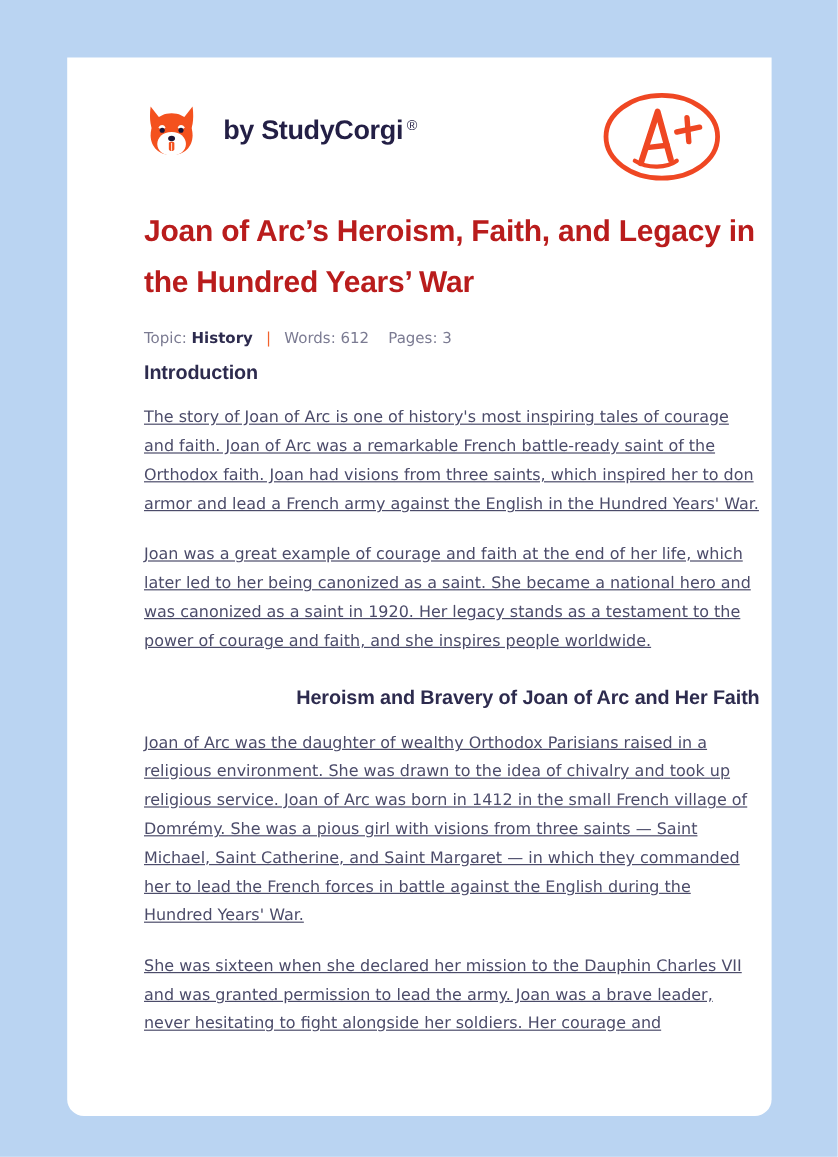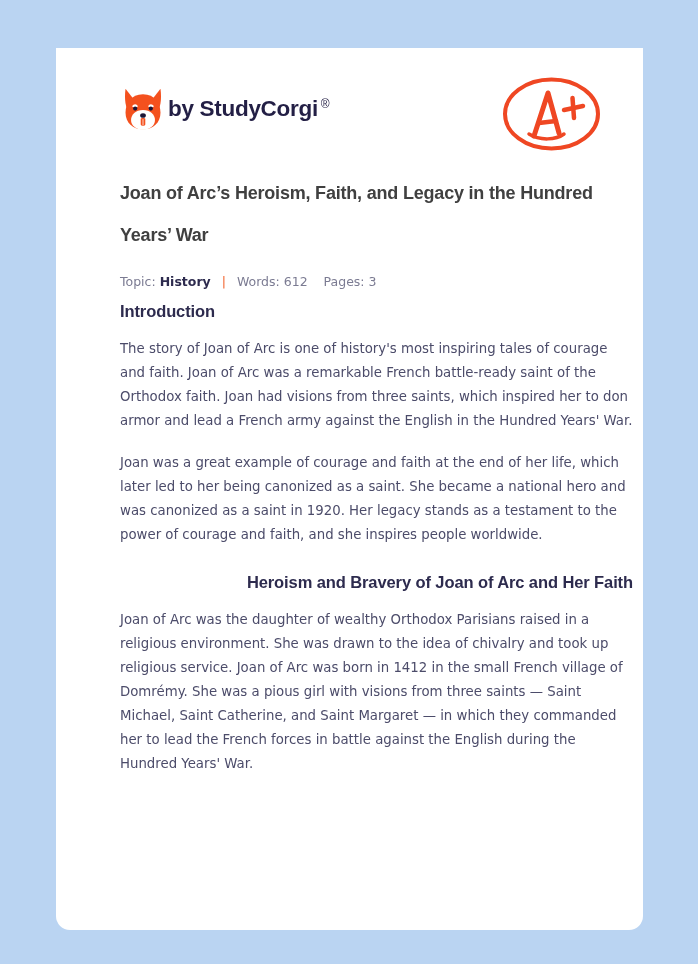--- a/index.html
+++ b/index.html
@@ -40,21 +40,21 @@
     right: 40px;
     height: 78px;
   }
 
   .brand-left {
     position: absolute;
     left: 0;
     top: 0;
     display: flex;
     align-items: center;
-    gap: 2px;
+    gap: 20px;
     height: 78px;
   }
 
   .corgi-logo {
     width: 46px;
     height: 46px;
     display: block;
   }
 
   .brand-text {
@@ -87,24 +87,24 @@
   
   .article {
     position: absolute;
     left: 64px;
     top: 124px;
     width: 513px;
   }
 
   .article-title {
     font-family: "Liberation Sans", sans-serif;
-    font-size: 18px;
+    font-size: 25px;
     line-height: 42px;
     font-weight: bold;
-    color: #404040;
+    color: #b91c1c;
     letter-spacing: -0.2px;
     margin-bottom: 18px;
   }
 
   .meta {
     font-family: "DejaVu Sans", sans-serif;
     font-size: 12.5px;
     color: #7b7b92;
     margin-bottom: 13px;
     white-space: nowrap;
@@ -127,20 +127,21 @@
 
   h2.section-heading.spaced { margin-top: 26px; text-align: right; }
 
   p.body-par {
     font-family: "DejaVu Sans", sans-serif;
     font-size: 13.3px;
     line-height: 24px;
     color: #4c4c6a;
     margin-bottom: 18px;
     text-align: left;
+    text-decoration: underline;
   }
 
   p.body-par:last-child { margin-bottom: 0; }
 </style>
 </head>
 <body>
 
 <div id="page-wrap">
   <div class="paper">
 
@@ -203,17 +204,18 @@
         <span class="meta-label">Pages:</span>
         <span class="meta-label">3</span>
       </div>
 
       <h2 class="section-heading">Introduction</h2>
       <p class="body-par">The story of Joan of Arc is one of history's most inspiring tales of courage and faith. Joan of Arc was a remarkable French battle-ready saint of the Orthodox faith. Joan had visions from three saints, which inspired her to don armor and lead a French army against the English in the Hundred Years' War.</p>
       <p class="body-par">Joan was a great example of courage and faith at the end of her life, which later led to her being canonized as a saint. She became a national hero and was canonized as a saint in 1920. Her legacy stands as a testament to the power of courage and faith, and she inspires people worldwide.</p>
 
       <h2 class="section-heading spaced">Heroism and Bravery of Joan of Arc and Her Faith</h2>
       <p class="body-par">Joan of Arc was the daughter of wealthy Orthodox Parisians raised in a religious environment. She was drawn to the idea of chivalry and took up religious service. Joan of Arc was born in 1412 in the small French village of Domrémy. She was a pious girl with visions from three saints — Saint Michael, Saint Catherine, and Saint Margaret — in which they commanded her to lead the French forces in battle against the English during the Hundred Years' War.</p>
+      <p class="body-par">She was sixteen when she declared her mission to the Dauphin Charles VII and was granted permission to lead the army. Joan was a brave leader, never hesitating to fight alongside her soldiers. Her courage and</p>
 
     </div>
 
   </div>
 </div>
 
 </body></html>

